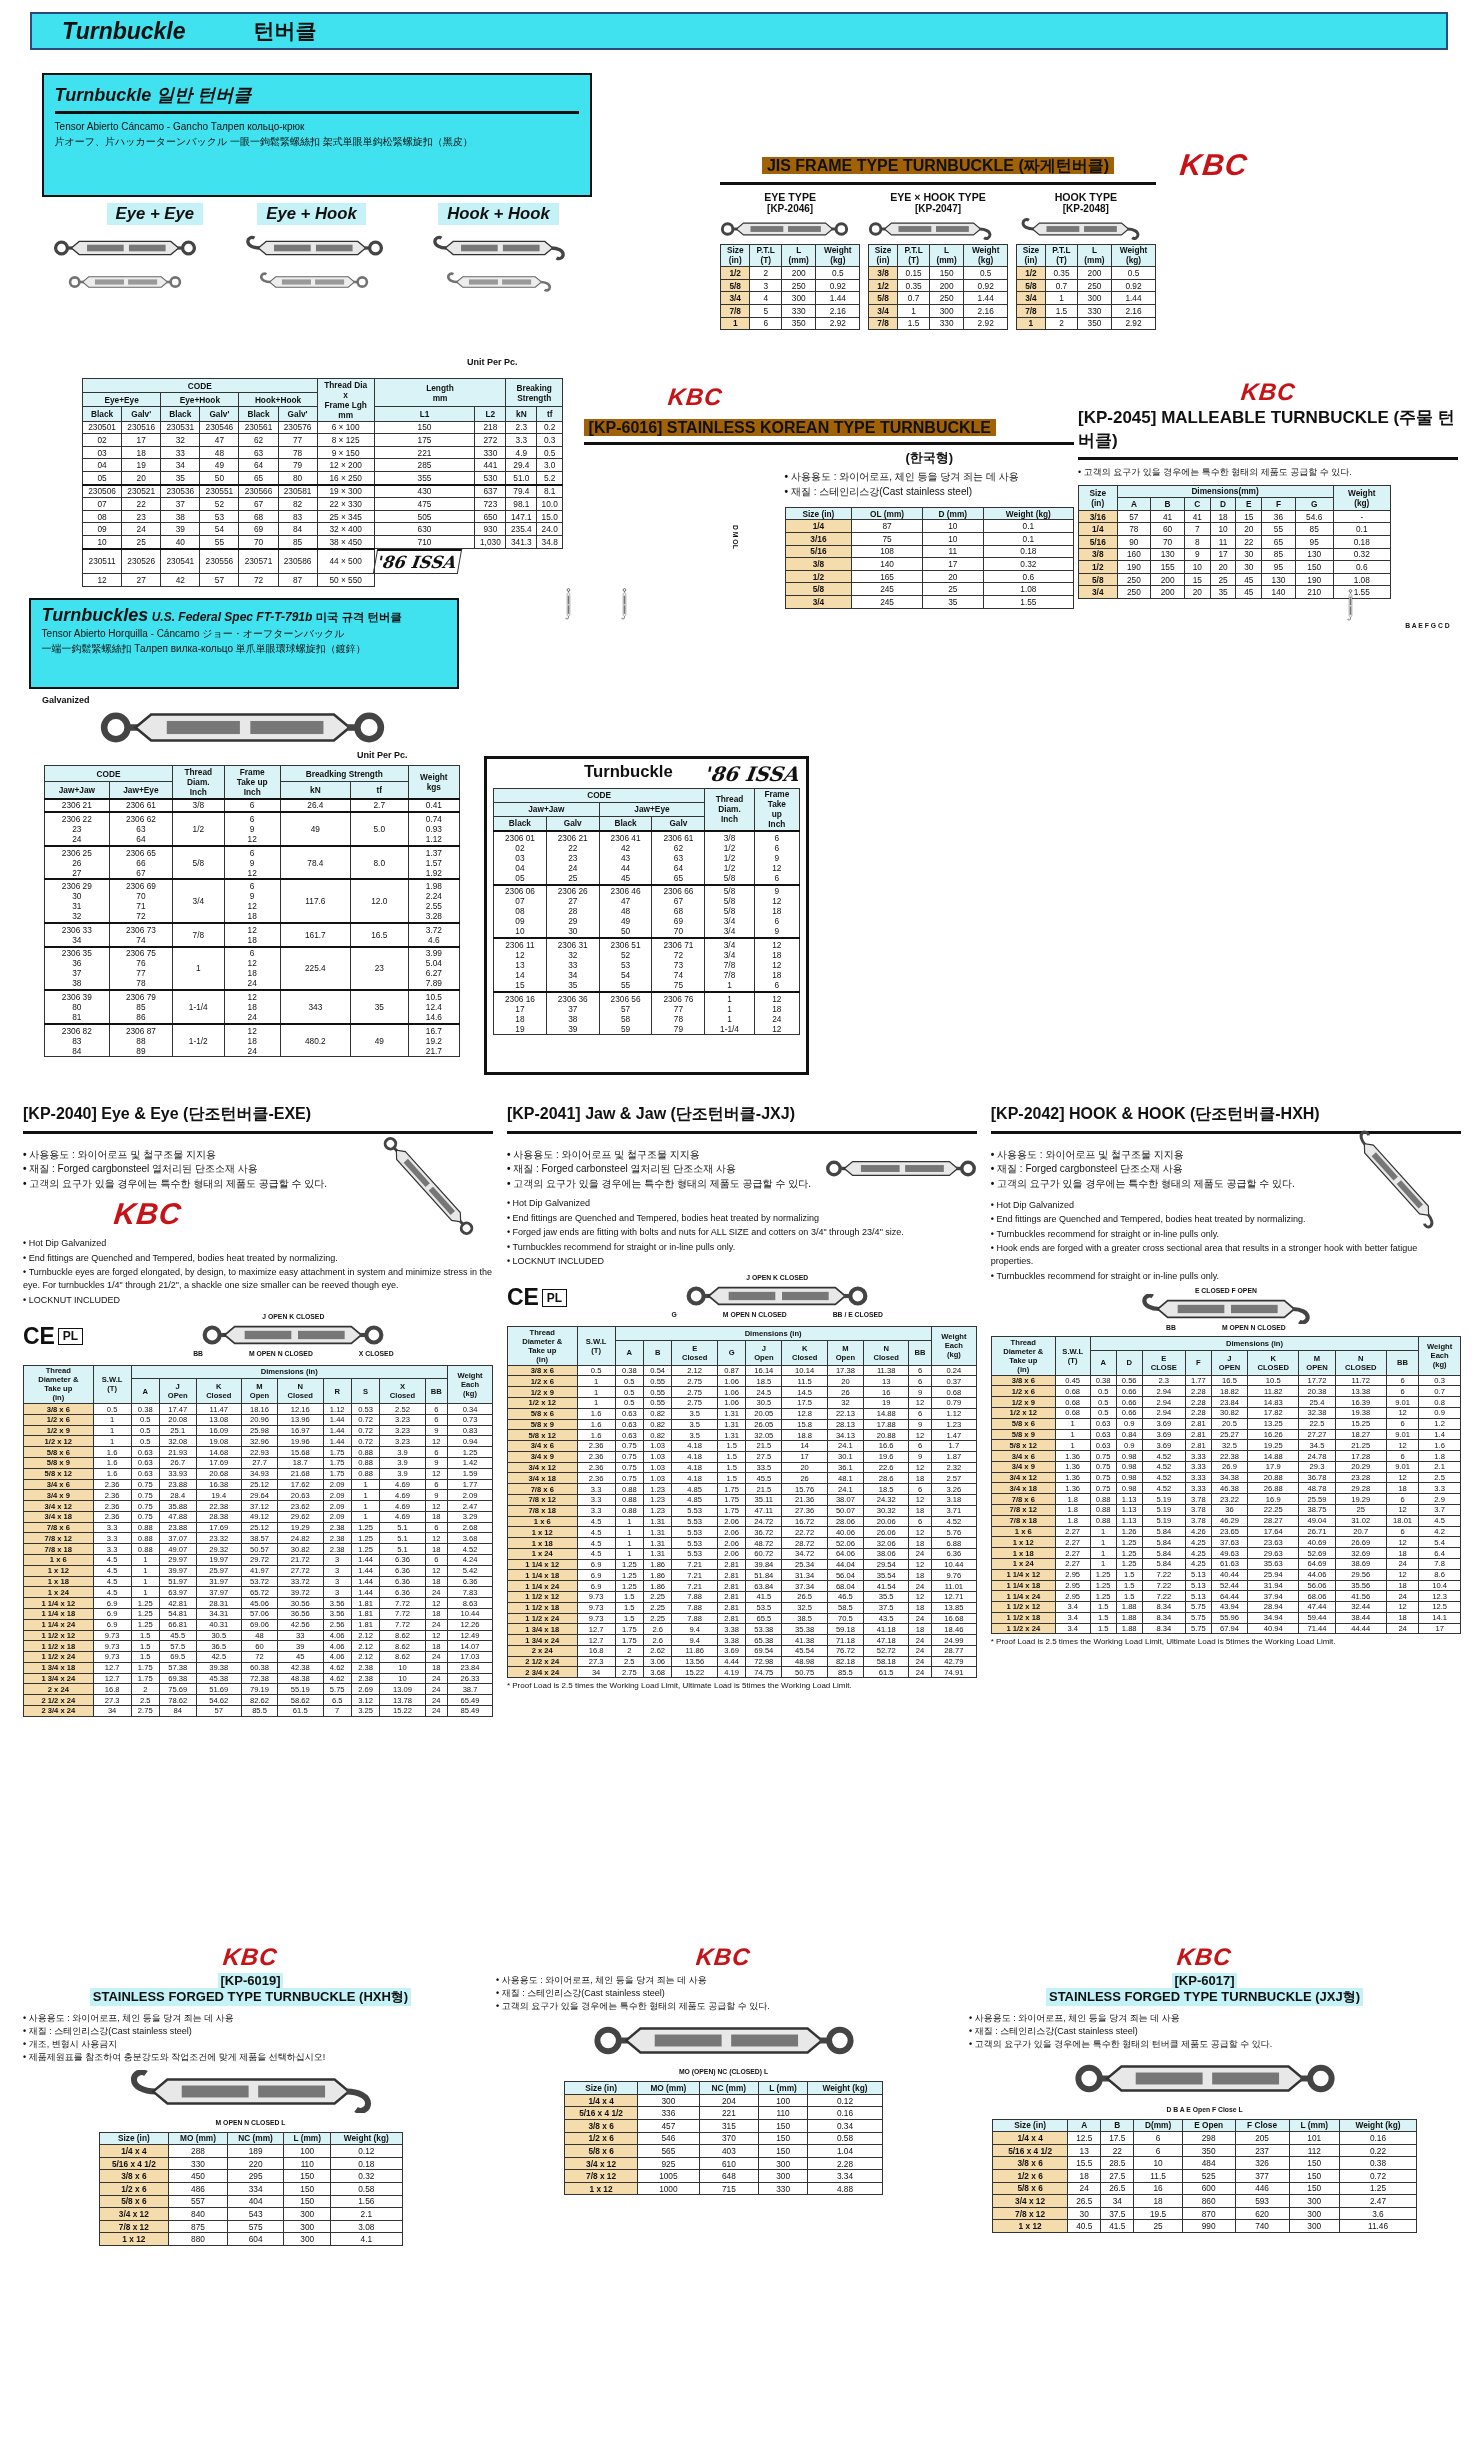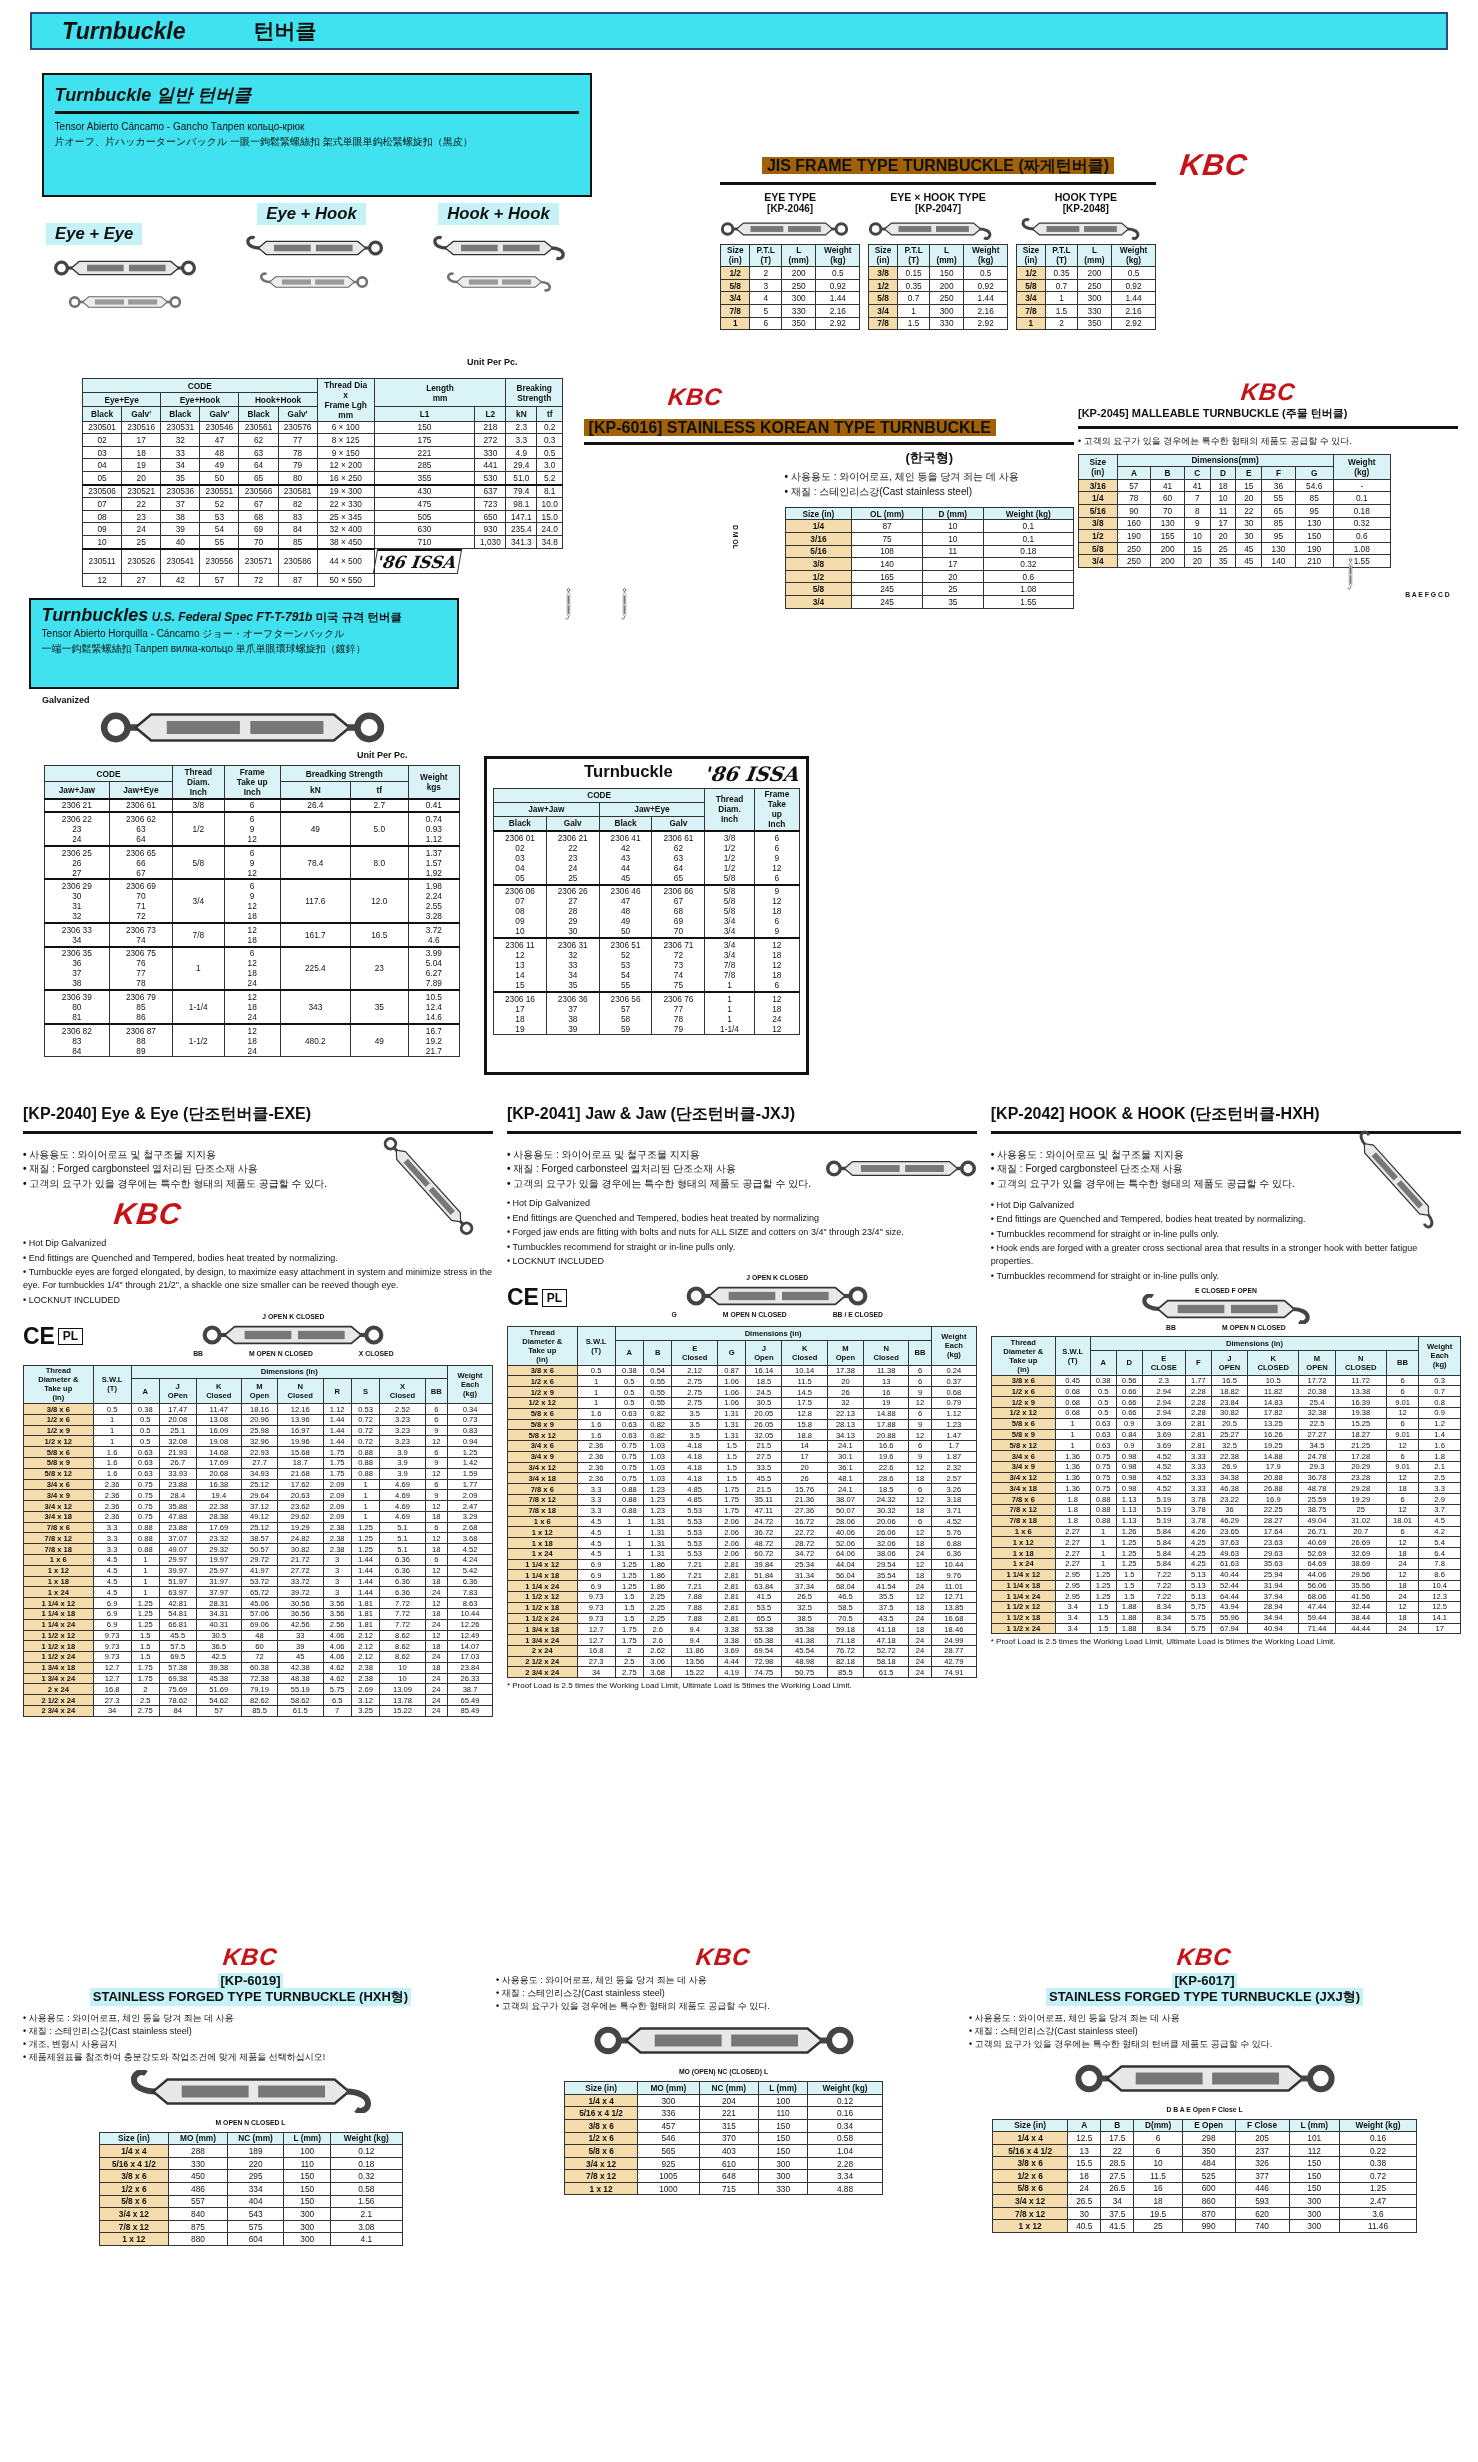--- a/index.html
+++ b/index.html
@@ -261,21 +261,21 @@
                 </tr>
               </tbody>
             </table>
           </div>
       </div>
     </div>
   </div>
   <div class="abs kbc" style="left:1180px;top:148px;">KBC</div>
 
   <div class="abs" style="left:46px;top:203px;width:531px;display:flex;gap:30px;">
-    <div style="flex:1;text-align:left;margin-top:20px;">
+    <div style="flex:1;text-align:right;">
       <span class="type-label">Eye + Eye</span>
       <svg width="144" height="32" viewBox="0 0 220 36" style="margin:7.6px auto 0;">
           <use href="#end-eye-l"></use>
           <use href="#tb-body"></use>
           <use href="#end-eye-r"></use>
         </svg>
       <svg width="114" height="26" viewBox="0 0 220 36" style="margin:4.6px auto 0;opacity:.75;">
           <use href="#end-eye-l"></use>
           <use href="#tb-body"></use>
           <use href="#end-eye-r"></use>
@@ -574,21 +574,21 @@
                 </tr>
               </tbody>
             </table>
           </div>
       </div>
     </div>
   </div>
 
   <div class="abs" style="left:1078px;top:378px;width:380px;">
     <div style="text-align:center;"><span class="kbc sm">KBC</span></div>
-    <div class="sec-title underline" style="font-size:11px;"><span>[KP-2045]  MALLEABLE TURNBUCKLE (주물 턴버클)</span></div>
+    <div class="sec-title underline" style="font-size:17px;"><span>[KP-2045]  MALLEABLE TURNBUCKLE (주물 턴버클)</span></div>
     <div style="display:flex;gap:6px;margin-top:3px;">
       <div style="flex:1;">
         <ul class="bullets"></ul>
         <div style="font-size:9px;">• <span>고객의 요구가 있을 경우에는 특수한 형태의 제품도 공급할 수 있다.</span></div>
         <div style="margin-top:6px;">
             <table class="tbl ">
               <thead>
                 <tr>
                   <th rowspan="2">Size
 (in)</th>

